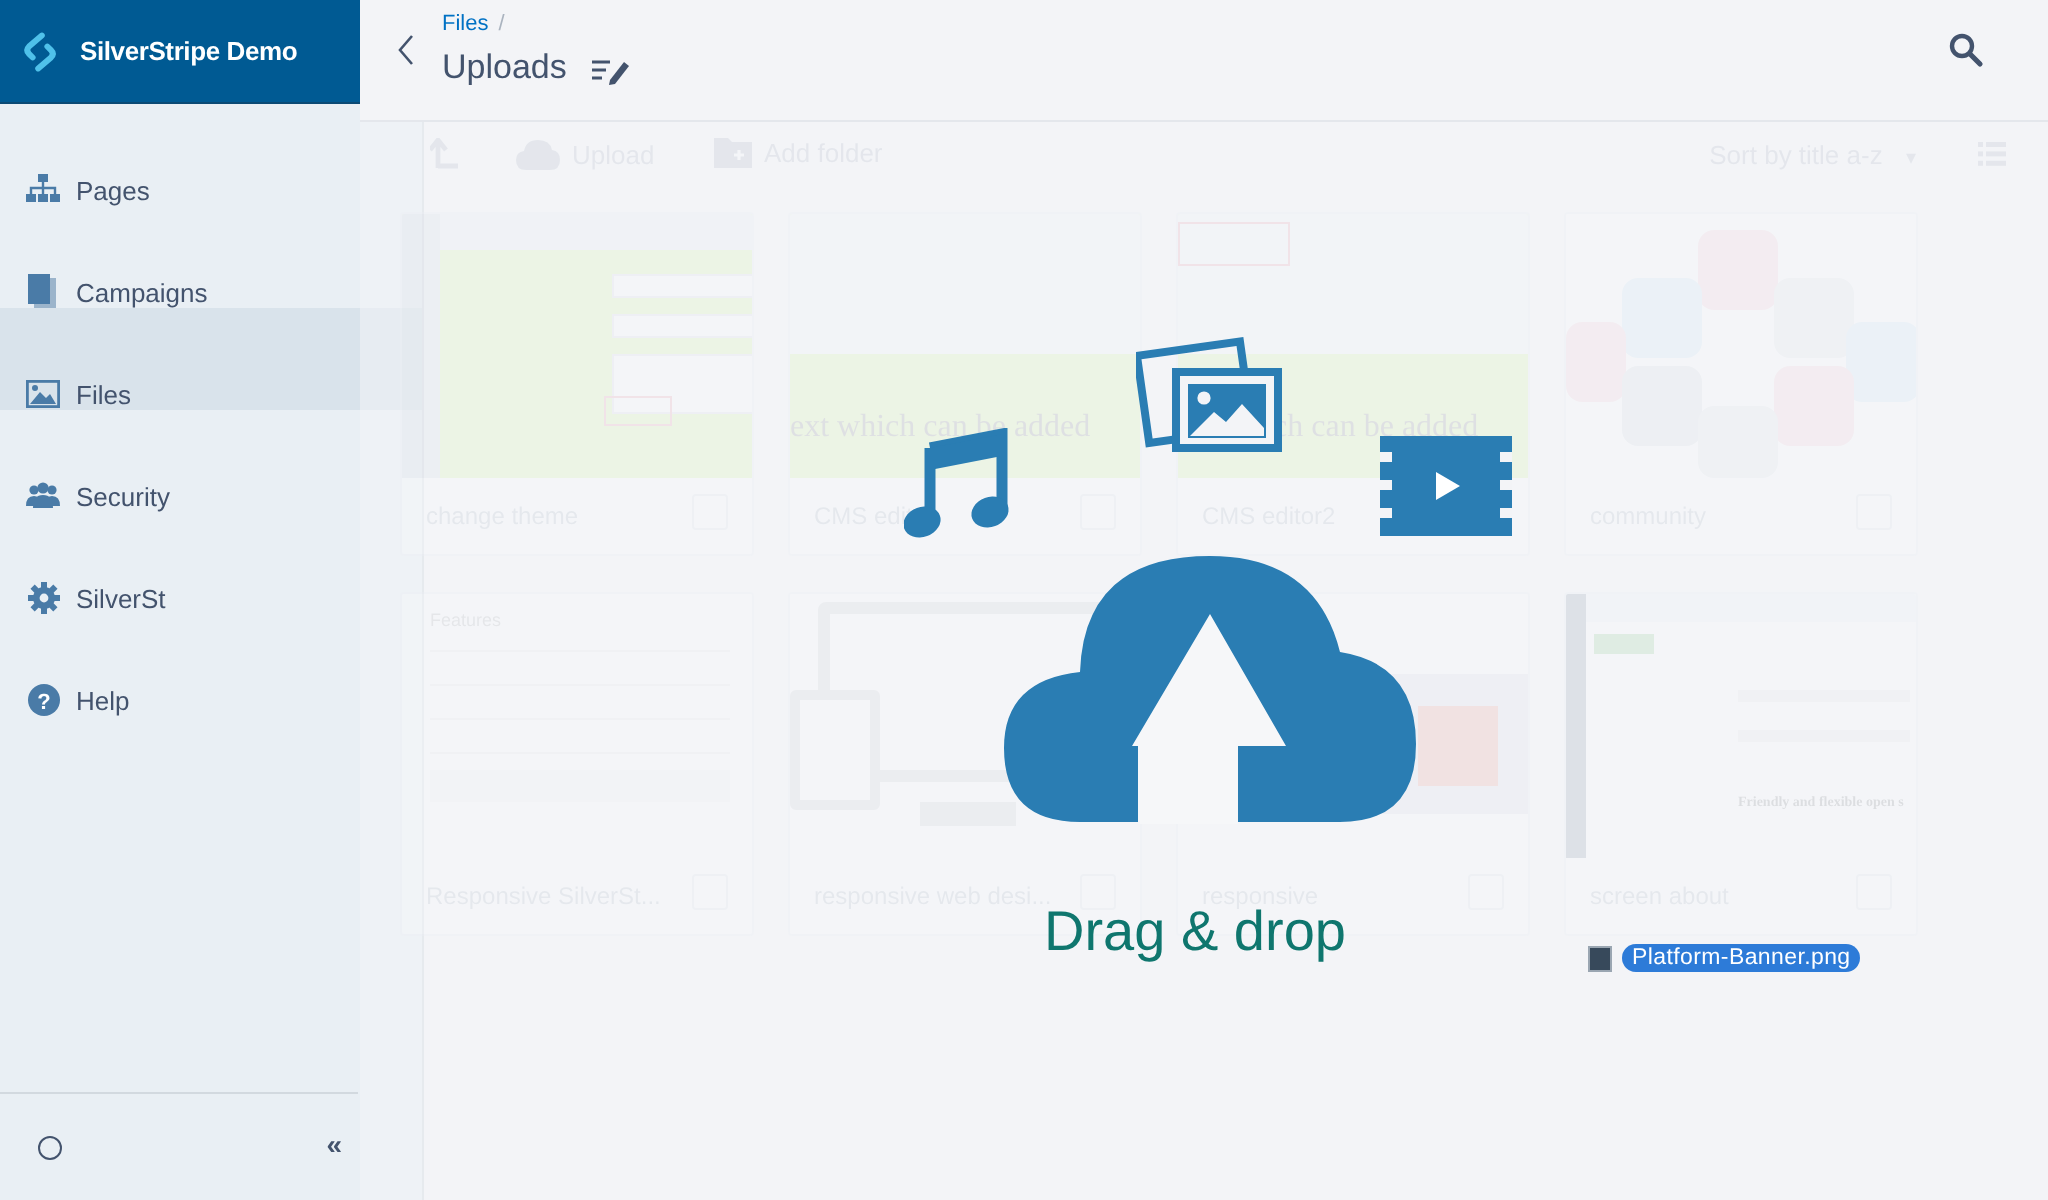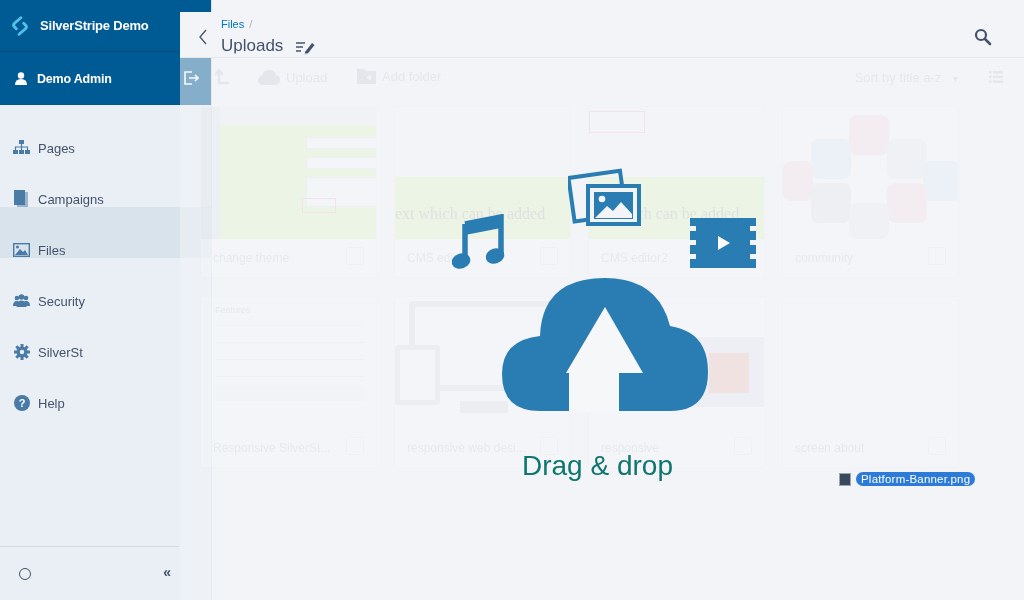--- a/index.html
+++ b/index.html
@@ -19,21 +19,21 @@
   .nav { list-style: none; }
   .nav-item { height: 51px; display: flex; align-items: flex-end; padding-left: 13px; font-size: 13px; color: #43536d; cursor: pointer; }
   .nav-item.active { background: #d9e3eb; }
   .nav-icon { width: 17px; height: 17px; margin-right: 8px; display: flex; align-items: center; justify-content: center; }
 
   .sidebar-footer { position: absolute; left: 0; bottom: 0; width: 179px; height: 54px; border-top: 1px solid #d2d9df; display: flex; align-items: center; }
   .status-circle { position: absolute; left: 19px; top: 21px; width: 12px; height: 12px; border: 1.2px solid #43536d; border-radius: 50%; }
   .collapse { position: absolute; right: 8px; top: 17px; font-size: 14px; color: #43536d; font-weight: bold; }
 
   
-  .header { position: absolute; left: 180px; top: 0; right: 0; height: 46px; background: #f3f4f7; border-bottom: 1px solid #d3d7de; margin-top: 12px; }
+  .header { position: absolute; left: 180px; top: 0; right: 0; height: 61px; background: #f3f4f7; border-bottom: 1px solid #d3d7de; }
   .back { position: absolute; left: 17px; top: 16px; width: 12px; height: 18px; }
   .breadcrumb { position: absolute; left: 41px; top: 6px; font-size: 11px; color: #0071c4; }
   .breadcrumb .sep { color: #aab3bf; margin-left: 5px; }
   .page-title { position: absolute; left: 41px; top: 24px; font-size: 17px; color: #43536d; text-align: center; }
   .edit-icon { position: absolute; left: 116px; top: 27px; width: 20px; height: 16px; }
   .search { position: absolute; right: 32px; top: 16px; width: 18px; height: 18px; }
 
   
   .toolbar { position: absolute; left: 180px; top: 53px; right: 0; height: 48px; opacity: 0.18; color: #43536d; }
   .tb { position: absolute; top: 16px; font-size: 13px; display: flex; align-items: center; }
@@ -45,45 +45,34 @@
   .gallery { position: absolute; left: 200px; top: 106px; width: 760px; opacity: 0.28; }
   .card { position: absolute; width: 177px; height: 172px; background: #fff; border: 1px solid #e3e7eb; border-radius: 2px; overflow: hidden; }
   .thumb { height: 132px; background: #bef264; position: relative; overflow: hidden; }
   .card-title { position: absolute; left: 12px; bottom: 12px; font-size: 12px; color: #8b97a6; white-space: nowrap; overflow: hidden; width: 130px; }
   .card-check { position: absolute; right: 12px; bottom: 12px; width: 18px; height: 18px; border: 1px solid #cfd6dd; border-radius: 2px; background: #fff; }
 
   
   .overlay { position: absolute; left: 180px; top: 53px; right: 0; bottom: 0; background: rgba(243,244,247,0.55); }
   .dnd-label { position: absolute; left: 522px; top: 450px; font-size: 28px; color: #0f766e; }
 
-  .drag-file { position: absolute; left: 839px; top: 472px; display: flex; align-items: center; }
+  .drag-file { position: absolute; left: 794px; top: 472px; display: flex; align-items: center; }
   .drag-file-icon { width: 12px; height: 13px; background: #37495b; border: 1px solid #9aa6b2; margin-right: 5px; }
   .drag-file-name { background: #2d7bd8; color: #fff; font-size: 11.5px; border-radius: 9px; padding: 1px 5px; letter-spacing: 0.2px; }
 </style>
 </head>
 <body>
 
 <div class="sidebar">
   <div class="brand">
     <svg class="brand-logo" viewBox="0 0 24 24">
       <path d="M13 3 L6 9 Q4 11 6 13 L8 15" stroke="#4fc1ea" stroke-width="3.2" fill="none" stroke-linecap="round"></path>
       <path d="M11 21 L18 15 Q20 13 18 11 L16 9" stroke="#4fc1ea" stroke-width="3.2" fill="none" stroke-linecap="round"></path>
     </svg>
     <span class="brand-name">SilverStripe Demo</span>
-  </div>
-  <div class="user-row">
-    <svg class="user-icon" viewBox="0 0 12 13">
-      <circle cx="6" cy="3.5" r="3.2" fill="#fff"></circle>
-      <path d="M0 13 Q0 7 6 7 Q12 7 12 13 Z" fill="#fff"></path>
-    </svg>
-    <span class="user-name">Demo Admin</span>
-    <svg class="logout" viewBox="0 0 16 16">
-      <path d="M9 2 H2 V14 H9" stroke="#fff" stroke-width="1.6" fill="none"></path>
-      <path d="M6 8 H15 M12 5 L15 8 L12 11" stroke="#fff" stroke-width="1.6" fill="none"></path>
-    </svg>
   </div>
 
   <ul class="nav">
     <li class="nav-item">
       <span class="nav-icon">
         <svg width="17" height="15" viewBox="0 0 17 15">
             <rect x="6" y="0" width="5" height="4" fill="#4a7ba7"></rect>
             <rect x="0" y="10" width="5" height="4" fill="#4a7ba7"></rect>
             <rect x="6" y="10" width="5" height="4" fill="#4a7ba7"></rect>
             <rect x="12" y="10" width="5" height="4" fill="#4a7ba7"></rect>
@@ -270,20 +259,28 @@
   </div>
   <div class="card" style="left:388px;top:190px;">
     <div class="thumb" style="background:#fff;">
       <div style="position:absolute;left:0;top:40px;width:177px;height:70px;background:#ccd;"></div>
       <div style="position:absolute;left:120px;top:56px;width:40px;height:40px;background:#e46a4f;"></div>
     </div>
     <span class="card-title">responsive</span>
     <span class="card-check"></span>
   </div>
   <div class="card" style="left:582px;top:190px;">
+    <div class="thumb" style="background:#fff;">
+      <div style="position:absolute;left:0;top:0;width:10px;height:132px;background:#4a5f76;"></div>
+      <div style="position:absolute;left:10px;top:0;right:0;height:14px;background:#e8ecef;"></div>
+      <div style="position:absolute;left:14px;top:20px;width:30px;height:10px;background:#5cb85c;"></div>
+      <div style="position:absolute;left:86px;top:48px;width:86px;height:6px;background:#ddd;"></div>
+      <div style="position:absolute;left:86px;top:68px;width:86px;height:6px;background:#ddd;"></div>
+      <div style="position:absolute;left:86px;top:100px;font-family:'Liberation Serif',serif;font-size:7px;color:#444;font-weight:bold;">Friendly and flexible open s</div>
+    </div>
     <span class="card-title">screen about</span>
     <span class="card-check"></span>
   </div>
 </div>
 
 <div class="overlay"></div>
 
 <svg style="position:absolute;left:452px;top:214px;" width="55" height="55" viewBox="0 0 55 55">
   <path d="M13 10 L49 3 L49 43" stroke="#2a7db3" stroke-width="5.5" fill="none"></path>
   <path d="M13 10 L13 48" stroke="#2a7db3" stroke-width="5.5"></path>

